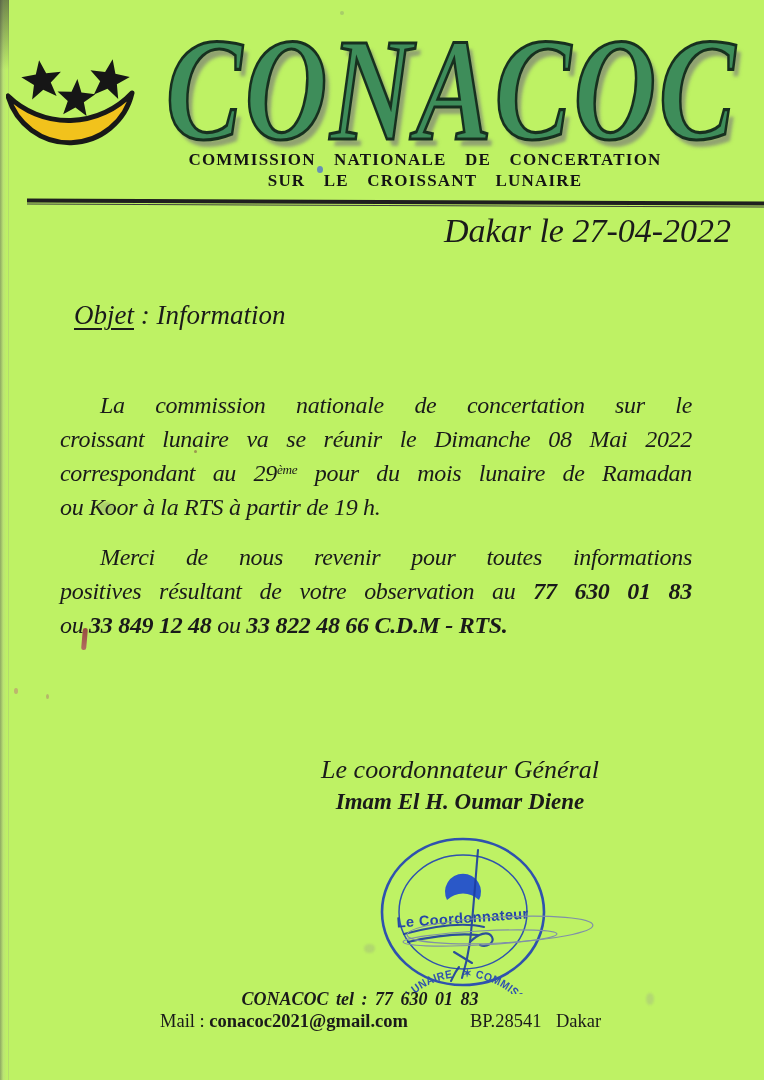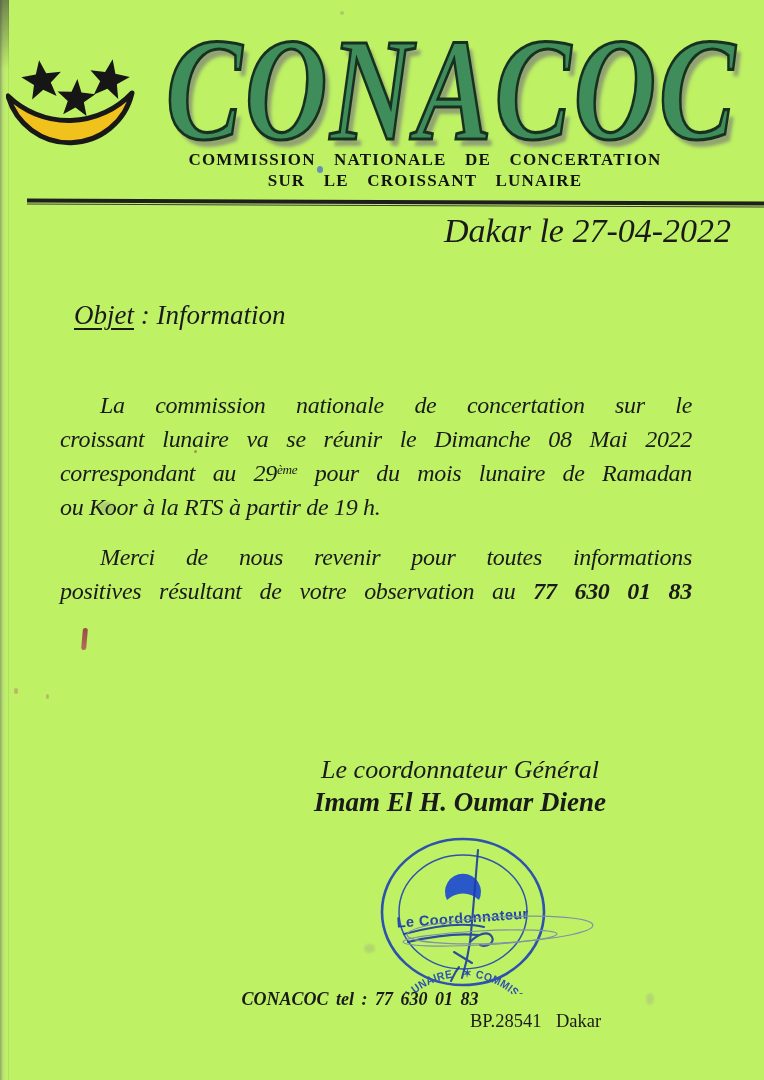--- a/index.html
+++ b/index.html
@@ -48,21 +48,21 @@
   .subject .label { text-decoration:underline; text-underline-offset:4px; text-decoration-thickness:1.5px; }
   .para { position:absolute; left:60px; width:632px; font-style:italic; font-size:24px; letter-spacing:-0.3px; }
   .p1 { top:388px; } .p2 { top:540px; }
   .line { height:34px; line-height:34px; white-space:nowrap; }
   .jl { text-align:justify; text-align-last:justify; white-space:normal; }
   .indent { padding-left:40px; }
   .para .b { font-weight:bold; }
   .para sup { font-size:0.55em; vertical-align:0.5em; line-height:0; }
   .sig { position:absolute; left:260px; top:754px; width:400px; text-align:center; }
   .sig-title { font-style:italic; font-size:26px; line-height:32px; }
-  .sig-name  { font-style:italic; font-weight:bold; font-size:27px; line-height:32px; }
+  .sig-name  { font-style:italic; font-weight:bold; font-size:23px; line-height:32px; }
   
   .stamp { position:absolute; left:356px; top:830px; }
   .stamp text { font-family:"Liberation Sans", sans-serif; }
   
   .f1 { position:absolute; left:170px; top:989px; width:380px; text-align:center;
     font-weight:bold; font-style:italic; font-size:18px; word-spacing:3px; white-space:nowrap; }
   .f2 { position:absolute; left:0; top:1011px; width:764px; height:24px; font-size:18.5px; }
   .f2 .mail { position:absolute; left:160px; white-space:nowrap; }
   .f2 .mail .bold { font-weight:bold; }
   .f2 .bp { position:absolute; left:470px; }
@@ -118,20 +118,21 @@
   <div class="para p1">
     <div class="line jl indent"><span>La commission nationale de concertation sur le</span></div>
     <div class="line jl"><span>croissant lunaire va se réunir le Dimanche 08 Mai 2022</span></div>
     <div class="line jl"><span>correspondant au 29</span><sup>ème</sup><span> pour du mois lunaire de Ramadan</span></div>
     <div class="line"><span>ou Koor à la RTS à partir de 19 h.</span></div>
   </div>
 
   <div class="para p2">
     <div class="line jl indent"><span>Merci de nous revenir pour toutes informations</span></div>
     <div class="line jl"><span>positives résultant de votre observation au </span><span class="b">77 630 01 83</span></div>
+    <div class="line"><span>ou </span><span class="b">33 849 12 48</span><span> ou </span><span class="b">33 822 48 66</span><span> </span><span class="b">C.D.M - RTS.</span></div>
   </div>
 
   <div class="sig">
     <div class="sig-title">Le coordonnateur Général</div>
     <div class="sig-name">Imam El H. Oumar Diene</div>
   </div>
 
   <svg class="stamp" width="240" height="164" viewBox="0 0 240 164">
     <defs>
       <path id="ringPath" d="M 107,147 A 72,65 0 1 1 106.9,147"></path>
@@ -152,17 +153,18 @@
       <path d="M 103,137 C 99,142 97,147 95,151"></path>
     </g>
     <g fill="none" stroke="#8090a8" stroke-width="1.2">
       <ellipse cx="144" cy="100" rx="93" ry="13" transform="rotate(-3 144 100)"></ellipse>
       <ellipse cx="124" cy="108" rx="77" ry="7" transform="rotate(-3 124 108)"></ellipse>
     </g>
   </svg>
 
   <div class="f1">CONACOC  tel : 77 630 01 83</div>
   <div class="f2">
+    <span class="mail"><span>Mail : </span><span class="bold">conacoc2021@gmail.com</span></span>
     <span class="bp">BP.28541</span>
     <span class="city">Dakar</span>
   </div>
 
 </div>
 
 </body></html>

